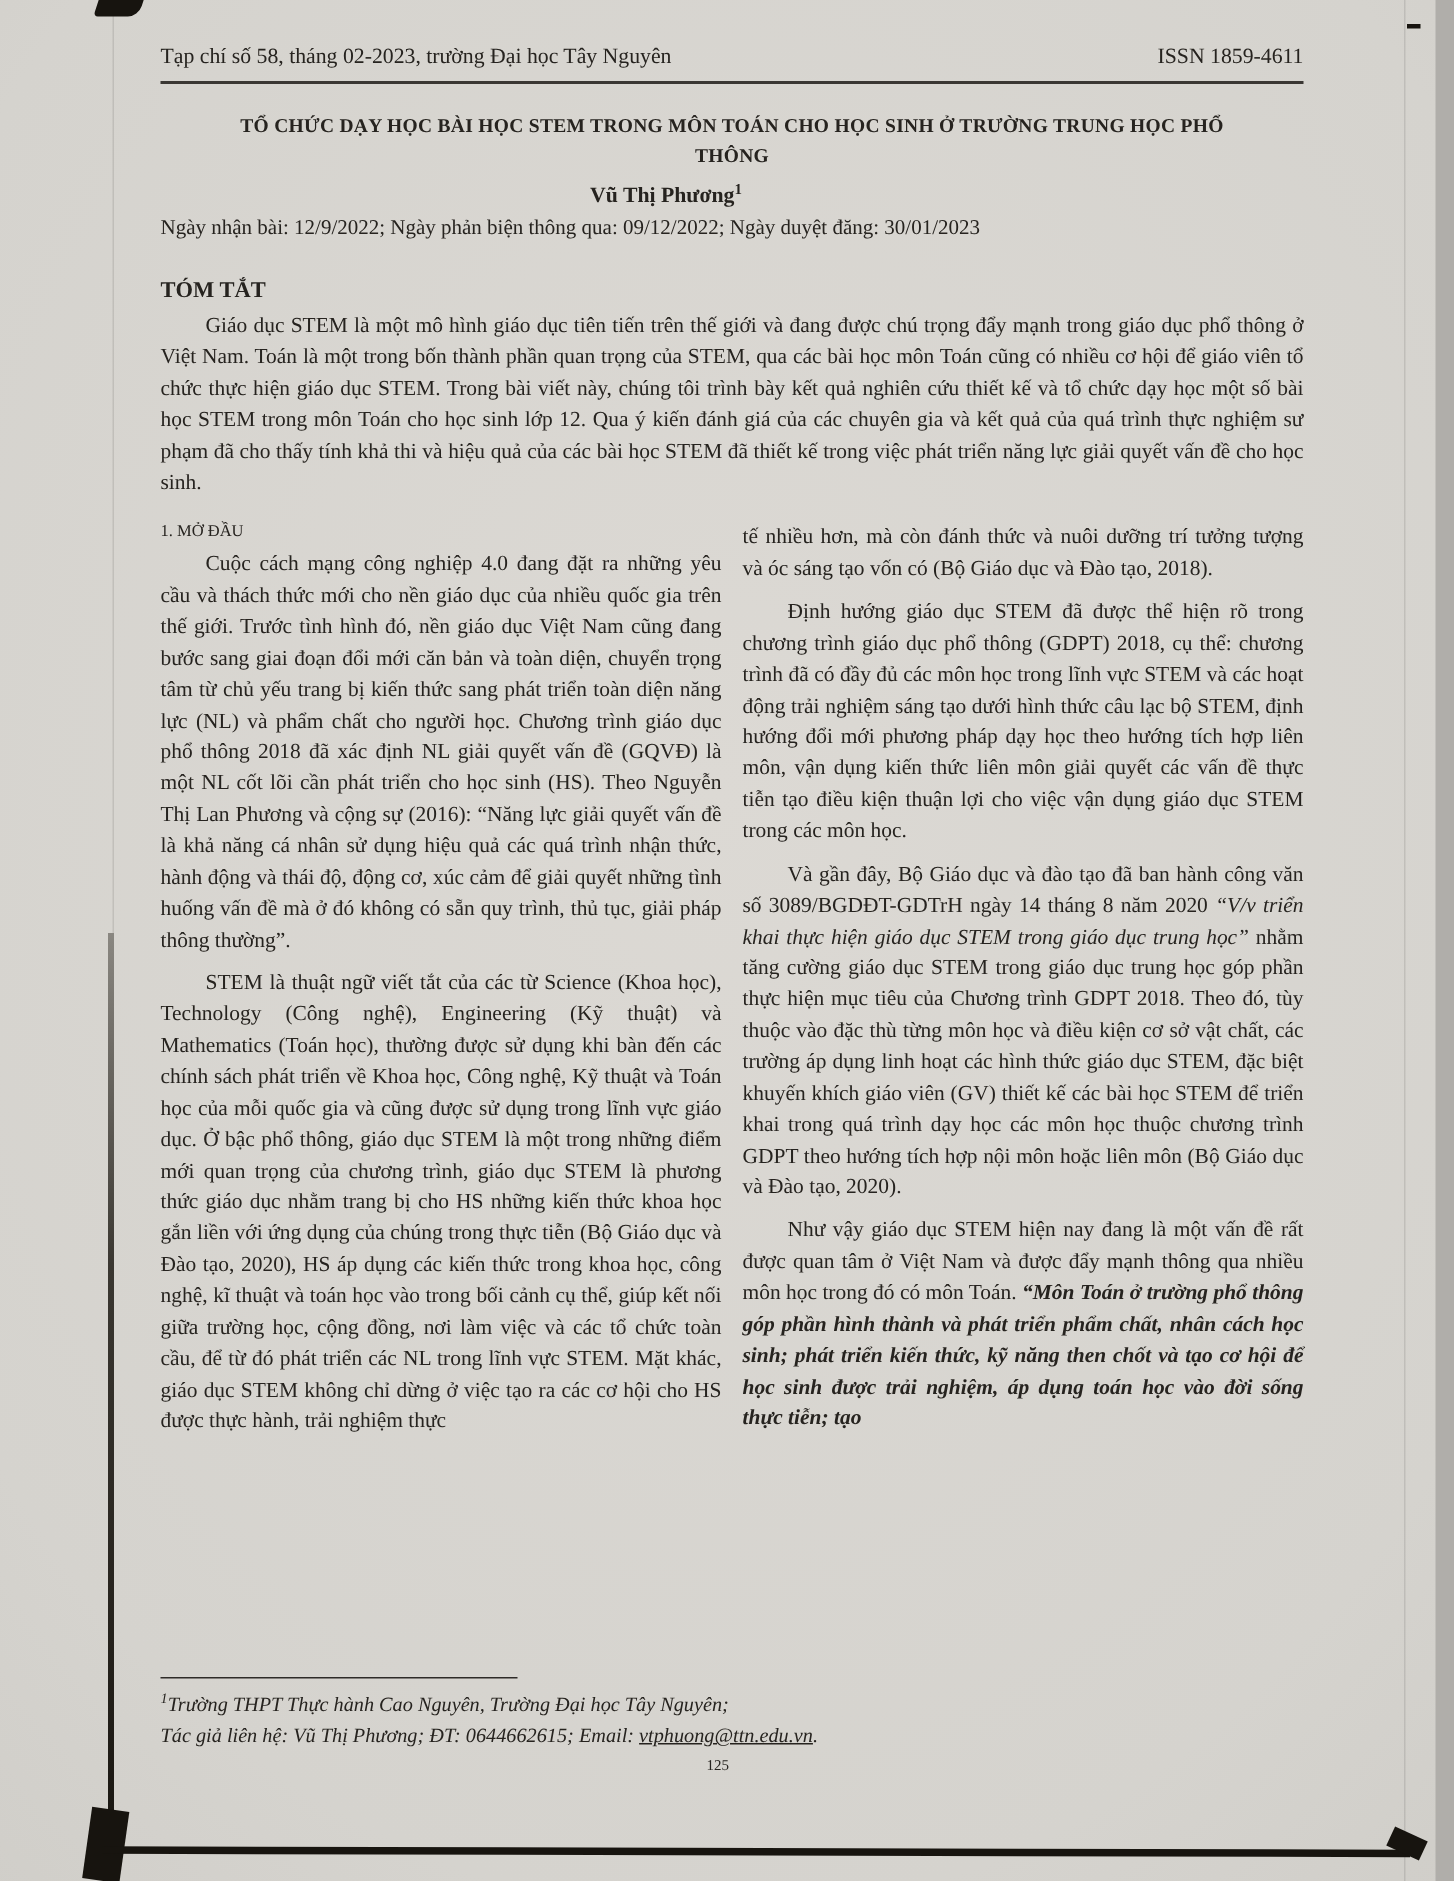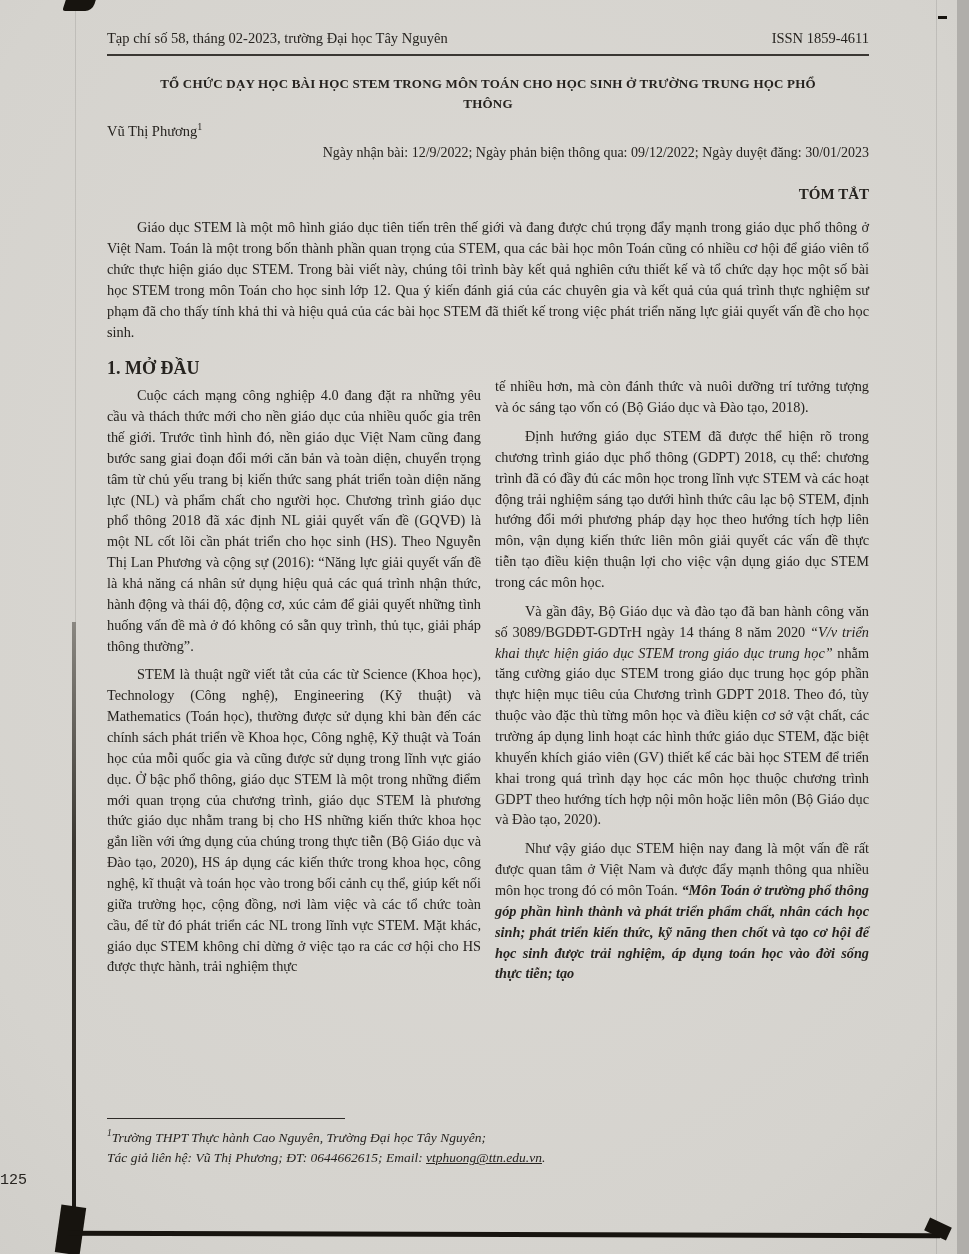--- a/index.html
+++ b/index.html
@@ -20,44 +20,44 @@
   .content { position: absolute; left: 107px; top: 30px; width: 762px; }
 
   .header-row {
     display: flex; justify-content: space-between; align-items: baseline;
     font-size: 14.5px; padding-bottom: 7px; border-bottom: 2px solid #3a3733;
   }
   .title {
     margin: 18px 38px 0 38px; text-align: center;
     font-size: 13px; font-weight: bold; line-height: 1.55; letter-spacing: 0.2px;
   }
-  .author-line { text-align: left; padding-right: 88px; font-weight: normal; font-size: 14.5px; margin-top: 7px; }
+  .author-line { text-align: center; padding-right: 88px; font-weight: bold; font-size: 14.5px; margin-top: 7px; }
   .author-line sup { font-size: 10px; }
-  .dates { text-align: right; font-size: 14px; margin-top: 5px; }
+  .dates { text-align: left; font-size: 14px; margin-top: 5px; }
 
-  .abstract-heading { text-align: right; font-size: 15px; font-weight: bold; margin: 25px 0 14px 0; }
+  .abstract-heading { text-align: left; font-size: 15px; font-weight: bold; margin: 25px 0 4px 0; }
   .abstract-body { margin: 0; text-align: justify; text-indent: 30px; font-size: 14.3px; line-height: 1.47; }
   .keywords { margin: 7px 0 0 0; text-indent: 30px; font-style: italic; font-size: 14.3px; }
   .kw-label { font-weight: bold; }
 
   .columns { display: flex; gap: 14px; margin-top: 15px; }
   .col { width: 374px; }
-  .section-heading { font-size: 18px; font-weight: bold; margin: 0 0 6px 0; }
+  .section-heading { font-size: 11px; font-weight: normal; margin: 0 0 6px 0; }
   .body-para { margin: 0 0 8px 0; text-align: justify; text-indent: 30px; font-size: 14.3px; line-height: 1.46; }
-  .no-indent { text-indent: 0; margin-top: 18px; }
+  .no-indent { text-indent: 0; }
   .q-italic { font-style: italic; }
   .q-bold-italic { font-style: italic; font-weight: bold; }
 
   .footnote { position: absolute; left: 107px; top: 1118px; width: 560px; font-style: italic; font-size: 13.5px; line-height: 1.55; }
   .footnote-rule { width: 238px; border-top: 1.5px solid #2e2b28; margin-bottom: 7px; }
   .fn-line { margin: 0; }
   .fn-line sup { font-size: 9.5px; }
   .email { text-decoration: underline; }
 
-  .page-number { position: absolute; left: 0; right: 0; top: 1172px; text-align: left; font-size: 15px; font-family: Liberation Mono, monospace; }
+  .page-number { position: absolute; left: 0; right: 0; top: 1172px; text-align: center; font-size: 10px; }
 
   .artifact { position: absolute; background: #17140f; }
   .a-topleft { left: 64px; top: 0; width: 30px; height: 11px; border-radius: 0 0 7px 3px; transform: skewX(-18deg); }
   .a-leftline { left: 72px; top: 622px; width: 4px; height: 632px; background: linear-gradient(#8a8781 0%, #3a3731 35%, #17140f 100%); }
   .a-corner-bl { left: 58px; top: 1206px; width: 25px; height: 48px; transform: rotate(8deg); }
   .a-bottomline { left: 68px; top: 1232px; width: 872px; height: 5px; transform: rotate(0.15deg); }
   .a-corner-br { left: 926px; top: 1222px; width: 24px; height: 14px; transform: rotate(25deg); }
   .a-topright { left: 938px; top: 16px; width: 9px; height: 3px; }
 </style>
 </head>

